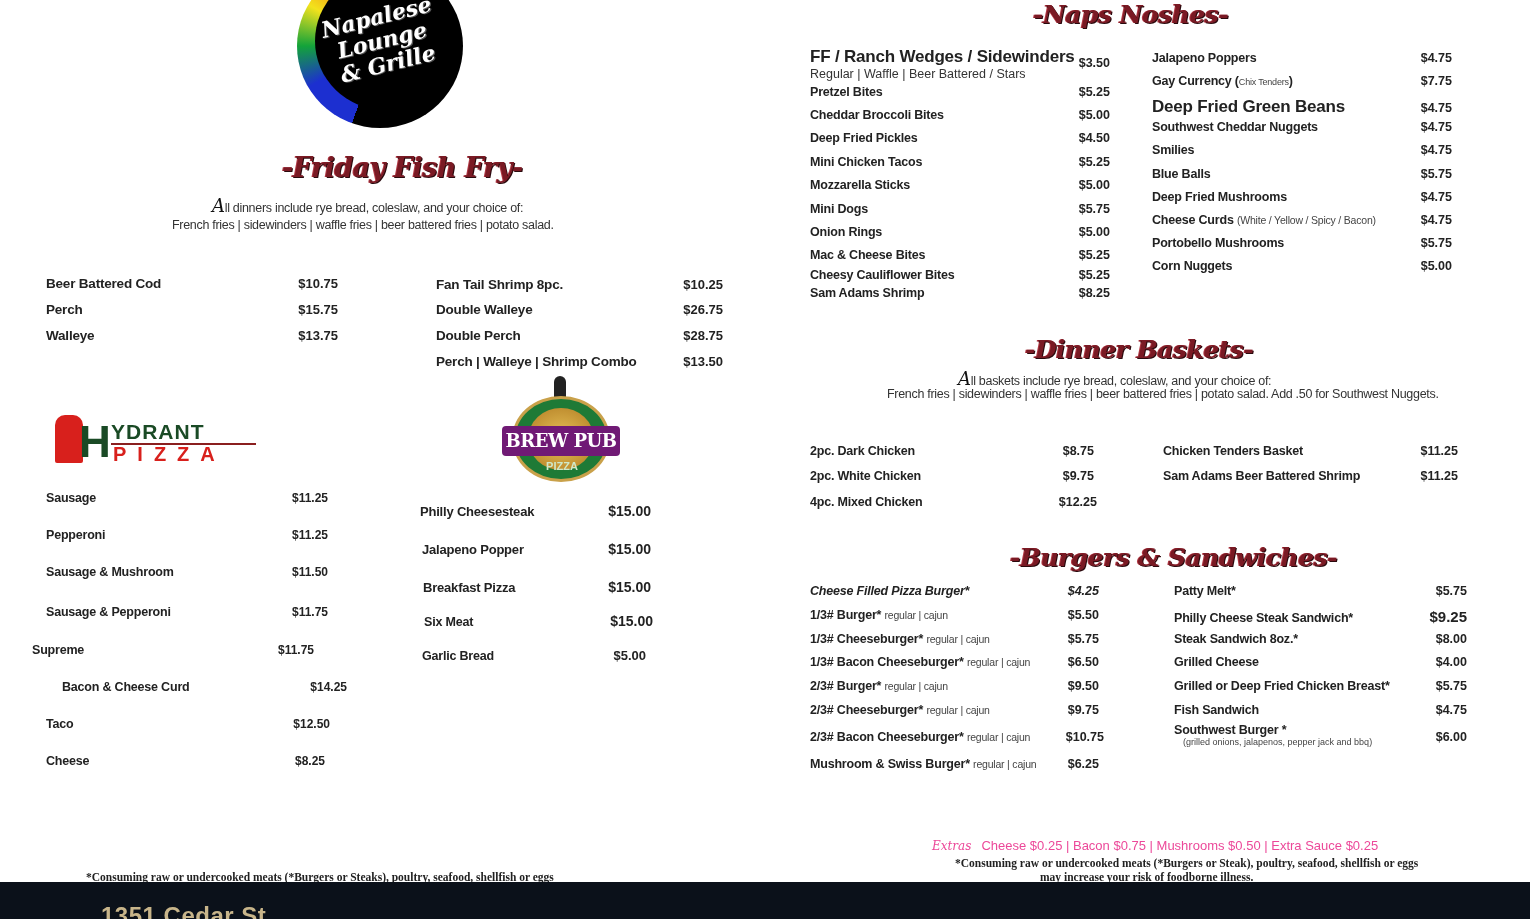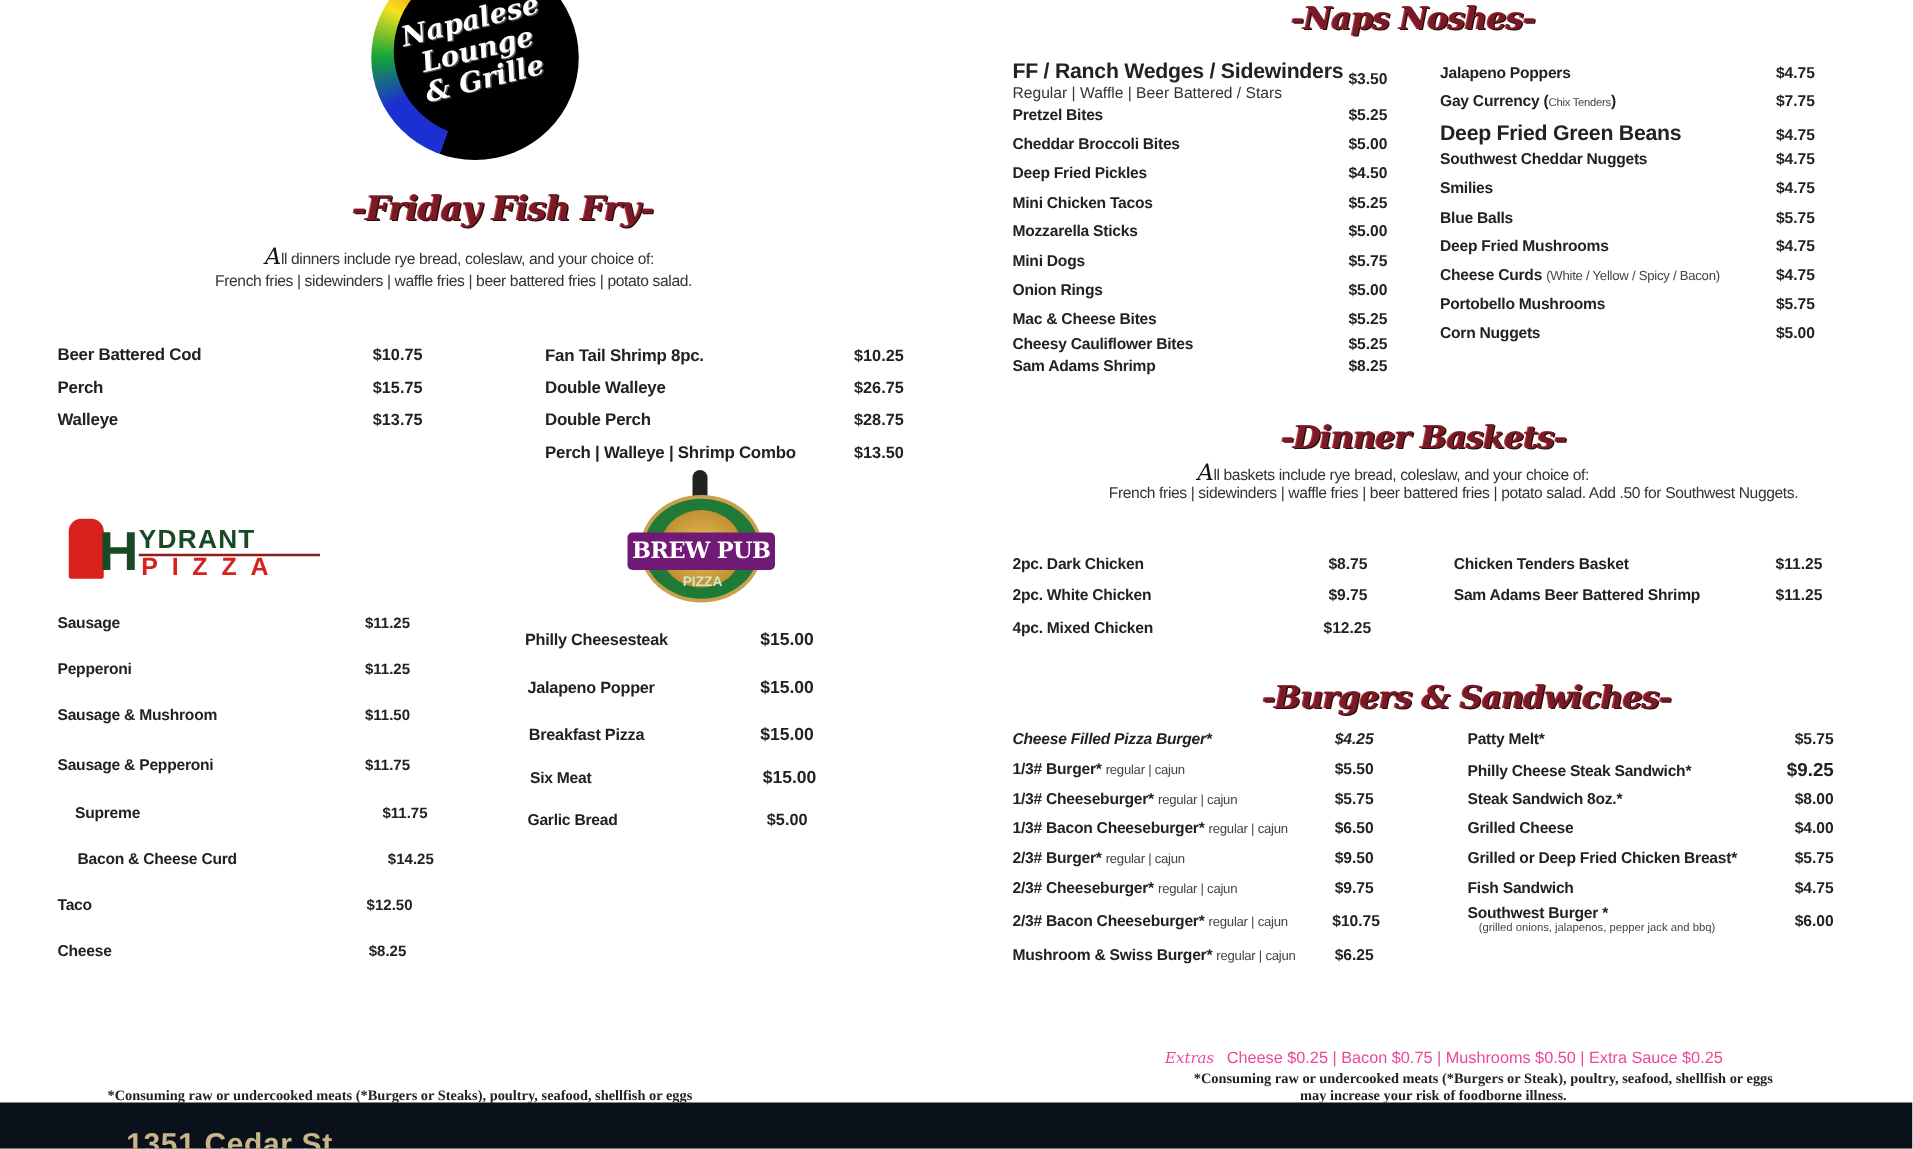--- a/index.html
+++ b/index.html
@@ -124,21 +124,21 @@
       <span class="price" style="font-size:12px">$11.25</span>
     </div>
   <div class="row" style="left:46px; top:565px; width:282px;">
       <span class="name" style="font-size:12.5px">Sausage &amp; Mushroom</span>
       <span class="price" style="font-size:12px">$11.50</span>
     </div>
   <div class="row" style="left:46px; top:605px; width:282px;">
       <span class="name" style="font-size:12.5px">Sausage &amp; Pepperoni</span>
       <span class="price" style="font-size:12px">$11.75</span>
     </div>
-  <div class="row" style="left:60px; top:643px; width:282px;text-align:center;">
+  <div class="row" style="left:32px; top:643px; width:282px;text-align:center;">
       <span class="name" style="font-size:12.5px">Supreme</span>
       <span class="price" style="font-size:12px">$11.75</span>
     </div>
   <div class="row" style="left:46px; top:680px; width:285px;margin-left:16px;">
       <span class="name" style="font-size:12.5px">Bacon &amp; Cheese Curd</span>
       <span class="price" style="font-size:12px">$14.25</span>
     </div>
   <div class="row" style="left:46px; top:717px; width:284px;">
       <span class="name" style="font-size:12.5px">Taco</span>
       <span class="price" style="font-size:12px">$12.50</span>

